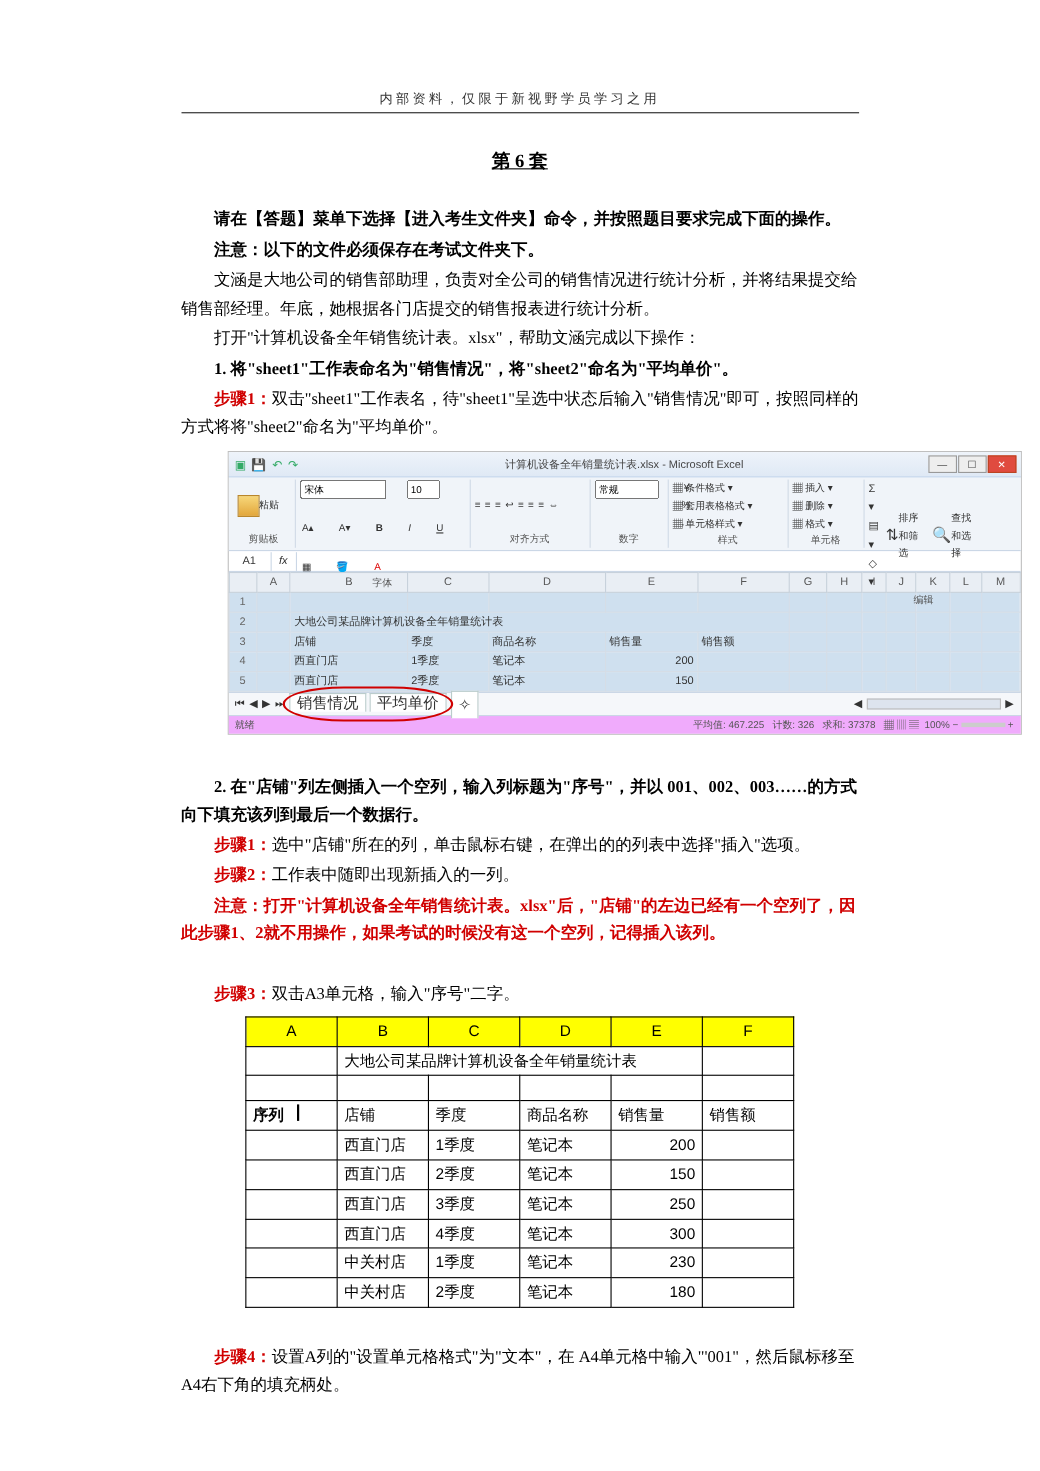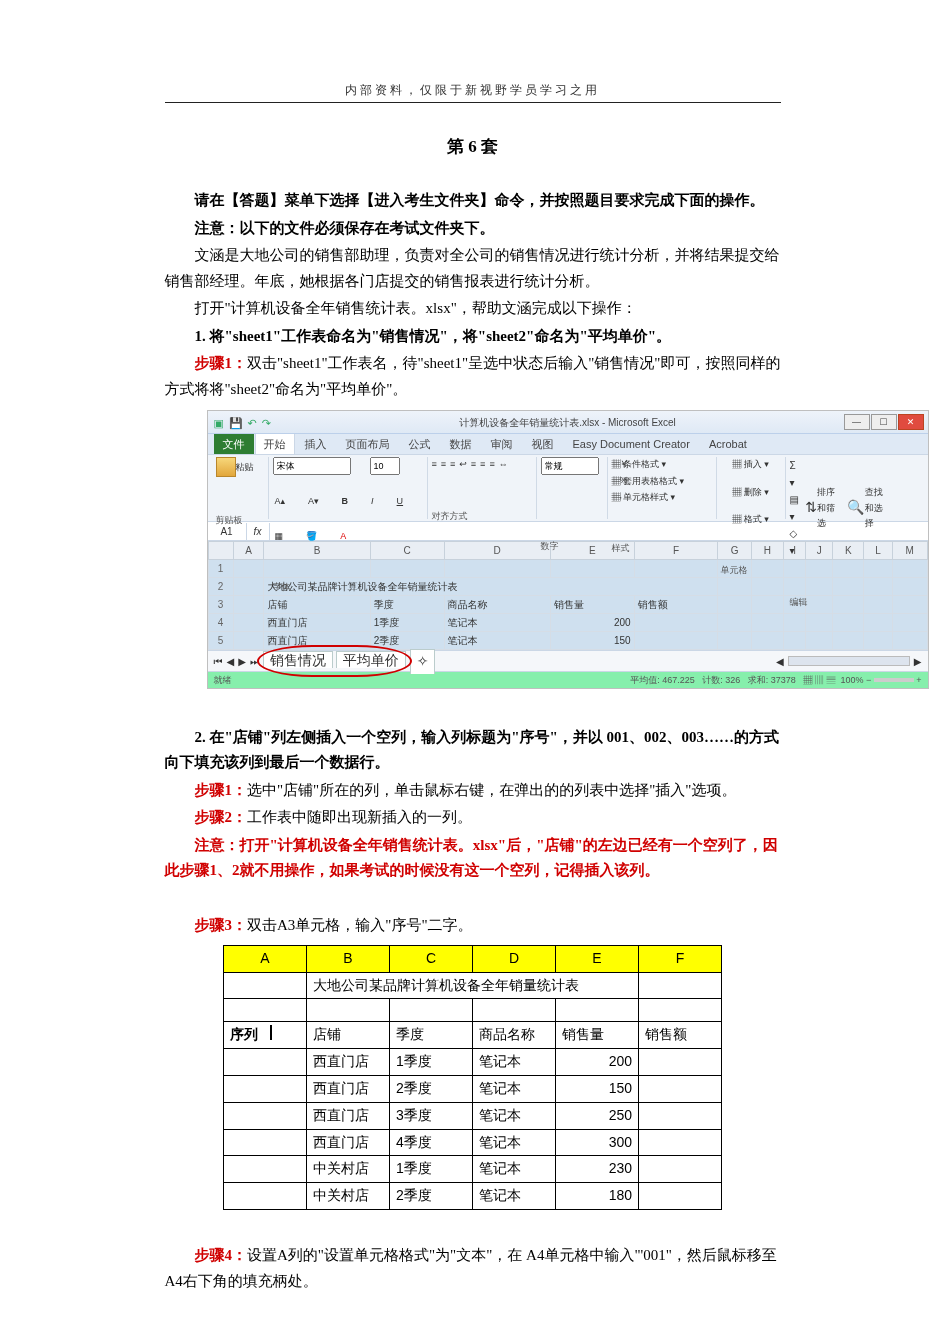--- a/index.html
+++ b/index.html
@@ -27,20 +27,21 @@
     padding-bottom: 2px;
     margin-bottom: 30px;
     letter-spacing: 3px;
     font-family: "KaiTi","STKaiti",serif;
   }
   .title {
     text-align: center;
     font-weight: bold;
     font-size: 17px;
     margin-bottom: 26px;
+    text-decoration: underline;
   }
   p { margin: 2px 0; }
   .indent { text-indent: 2em; }
   .bold { font-weight: bold; }
   .red { color: #d00000; }
   .step-label { font-weight: bold; color:#d00000; }
 
   
   .excel1 {
     width: 720px;
@@ -72,21 +73,21 @@
   .rtab { padding:2px 8px 1px; font-size:11px; color:#444; border:1px solid transparent; border-bottom:none;}
   .rtab.file { background:#2e7d32; color:#fff;}
   .rtab.active { background:#fff; border-color:#cbd7e6; }
   .ex-ribbon-body {
     display:flex; background:#f0f4f9; border-bottom:1px solid #cbd7e6;
     height:62px;
     padding:2px 4px;
   }
   .rgroup { border-right:1px solid #d0dae6; padding:0 4px; position:relative;
             font-size:9px; display:flex; flex-direction:column; justify-content:space-between;}
-  .rgroup-label { text-align:left; font-size:9px; color:#555;margin-top:36px; }
+  .rgroup-label { text-align:center; font-size:9px; color:#555; }
   .rgroup-ct { display:flex; gap:19px; align-items:center; flex:1;}
   .big-btn { display:flex; flex-direction:row; align-items:center; gap:0px; font-size:9px;}
   .ico { width:18px; height:18px; display:inline-block; }
   .paste{ background:linear-gradient(#f7d77a,#e2a63b); border:1px solid #b9862b;}
   .mini{ font-size:9px; padding:0 2px; }
   .formula-row{ display:flex; align-items:center; border-bottom:1px solid #cbd7e6; height:18px;
                 font-size:10px; }
   .formula-row .name{ width:38px; text-align:center; border-right:1px solid #cbd7e6;}
   .formula-row .fxlab{ width:22px; text-align:center; border-right:1px solid #cbd7e6; font-style:italic;}
   .sheet1{
@@ -99,21 +100,21 @@
   .sheet1 tr.sel td{ background:#cfe0ef;}
   .sheet1 td.sel{ background:#f4a24a;}
   .sheet-tabs-row{ height:20px; border-top:1px solid #cbd7e6; background:#f5f7fa;
                    display:flex; align-items:center; padding:0 6px; gap:4px; position:relative;}
   .circled{ position:relative; }
   .circled::after{
     content:""; position:absolute; left:-6px; top:-4px; right:-6px; bottom:-4px;
     border:2px solid #d00000; border-radius:50%/70%;
   }
   .stab{ padding:0 6px; border:1px solid #bcc; border-bottom:none; background:#fff; font-size:14px;}
-  .status-row{ height:16px; border-top:1px solid #cbd7e6; background:#86efac; font-size:9px;
+  .status-row{ height:16px; border-top:1px solid #cbd7e6; background:#f0abfc; font-size:9px;
                display:flex; justify-content:space-between; align-items:center; padding:0 6px; color:#555;}
 
   
   .tbl2 {
     margin: 6px auto;
     border-collapse: collapse;
     font-family: "SimSun","Arial",sans-serif;
     font-size: 14px;
   }
   .tbl2 th, .tbl2 td{
@@ -163,32 +164,20 @@
         <span>💾</span>
         <span>↶</span>
         <span>↷</span>
       </div>
       <span>计算机设备全年销量统计表.xlsx - Microsoft Excel</span>
       <div class="winbtns">
         <span class="winbtn">—</span>
         <span class="winbtn">☐</span>
         <span class="winbtn close">✕</span>
       </div>
-    </div>
-    <div class="ex-ribbon-tabs">
-      <span class="rtab file">文件</span>
-      <span class="rtab active">开始</span>
-      <span class="rtab">插入</span>
-      <span class="rtab">页面布局</span>
-      <span class="rtab">公式</span>
-      <span class="rtab">数据</span>
-      <span class="rtab">审阅</span>
-      <span class="rtab">视图</span>
-      <span class="rtab">Easy Document Creator</span>
-      <span class="rtab">Acrobat</span>
     </div>
     <div class="ex-ribbon-body">
       <div class="rgroup" style="width:48px">
         <div class="rgroup-ct">
           <div class="big-btn">
             <span class="ico paste"></span>
             <span>粘贴</span>
           </div>
         </div>
         <div class="rgroup-label">剪贴板</div>
@@ -232,21 +221,21 @@
       </div>
       <div class="rgroup" style="width:100px">
         <div class="rgroup-ct" style="flex-direction:column;align-items:flex-start;font-size:9px;gap:1px;">
           <span>▦ <span>条件格式</span> ▾</span>
           <span>▦ <span>套用表格格式</span> ▾</span>
           <span>▦ <span>单元格样式</span> ▾</span>
         </div>
         <div class="rgroup-label">样式</div>
       </div>
       <div class="rgroup" style="width:60px">
-        <div class="rgroup-ct" style="flex-direction:column;align-items:center;font-size:9px;gap:12px;">
+        <div class="rgroup-ct" style="flex-direction:column;align-items:flex-start;font-size:9px;gap:1px;">
           <span>▦ <span>插入</span> ▾</span>
           <span>▦ <span>删除</span> ▾</span>
           <span>▦ <span>格式</span> ▾</span>
         </div>
         <div class="rgroup-label">单元格</div>
       </div>
       <div class="rgroup" style="width:100px;border-right:none;">
         <div class="rgroup-ct" style="gap:4px;">
           <div style="display:flex;flex-direction:column;font-size:10px;">
             <span>Σ ▾</span>

